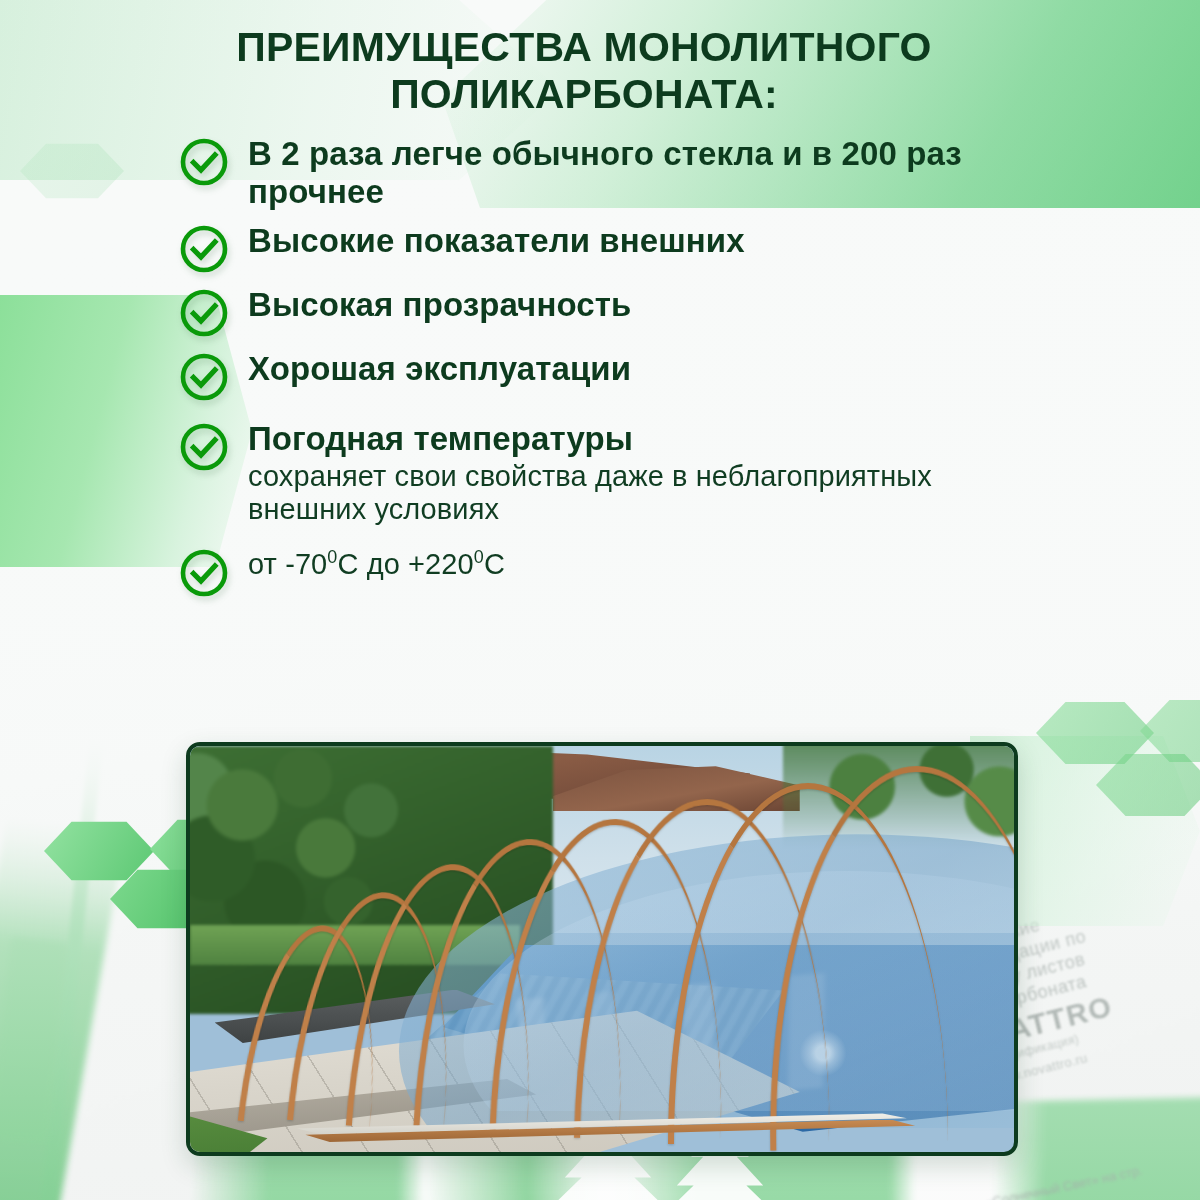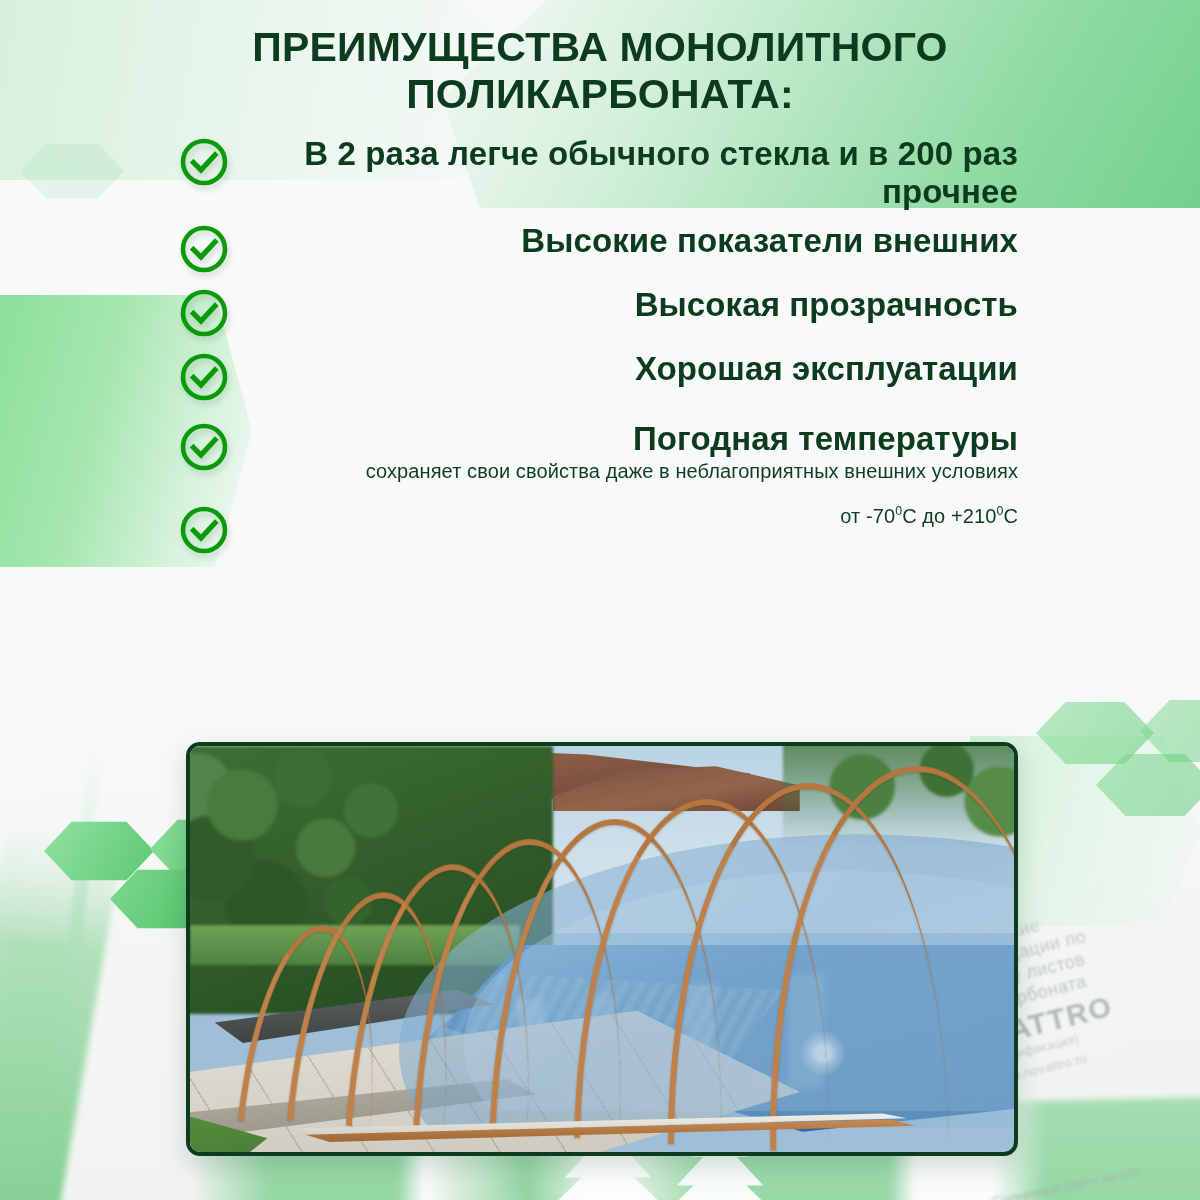--- a/index.html
+++ b/index.html
@@ -239,21 +239,21 @@
 
   
   .content {
     position: absolute;
     inset: 0;
   }
 
   .title {
     position: absolute;
     top: 24px;
-    left: 150px;
+    left: 134px;
     width: 900px;
     text-align: center;
     font-size: 41px;
     line-height: 1.14;
     font-weight: 700;
     color: #0d3b1e;
     letter-spacing: .2px;
   }
 
   .list {
@@ -273,31 +273,31 @@
 
   .check-icon {
     flex: 0 0 auto;
     width: 52px;
     height: 52px;
     margin-top: 2px;
     filter: drop-shadow(2px 4px 3px rgba(60,110,70,.22));
   }
   .check-icon svg { display: block; width: 52px; height: 52px; }
 
-  .item-text { flex: 1 1 auto; padding-top: 1px; text-align: right; }
+  .item-text { flex: 1 1 auto; padding-top: 1px; }
 
   .item-main {
     font-size: 33px;
     line-height: 1.15;
     font-weight: 700;
     color: #0d3b1e;
     letter-spacing: .1px;
   }
   .item-sub {
-    font-size: 20px;
+    font-size: 29px;
     line-height: 1.13;
     font-weight: 400;
     color: #103d22;
     letter-spacing: .1px;
     margin-top: 2px;
   }
   .item-sub sup {
     font-size: .62em;
     vertical-align: super;
     line-height: 0;
@@ -593,21 +593,21 @@
       </div>
 
       <div class="item i5">
         <span class="check-icon">
           <svg viewBox="0 0 52 52" xmlns="http://www.w3.org/2000/svg">
             <circle cx="26" cy="26" r="21" fill="none" stroke="#0a9a0a" stroke-width="4.6"></circle>
             <path d="M15.5 26.5 L23 34 L37 19" fill="none" stroke="#0a9a0a" stroke-width="5.2" stroke-linecap="square" stroke-linejoin="miter"></path>
           </svg>
         </span>
         <span class="item-text">
-          <div class="item-sub"><span>от -70</span><sup>0</sup><span>С до +210</span><sup>0</sup><span>С</span></div>
+          <div class="item-sub"><span>от -70</span><sup>0</sup><span>С до +220</span><sup>0</sup><span>С</span></div>
         </span>
       </div>
 
     </div>
 
     <div class="photo-shadow"></div>
     <div class="photo-frame">
       <div class="photo">
         <div class="ph-sky"></div>
         <div class="ph-roof"></div>

